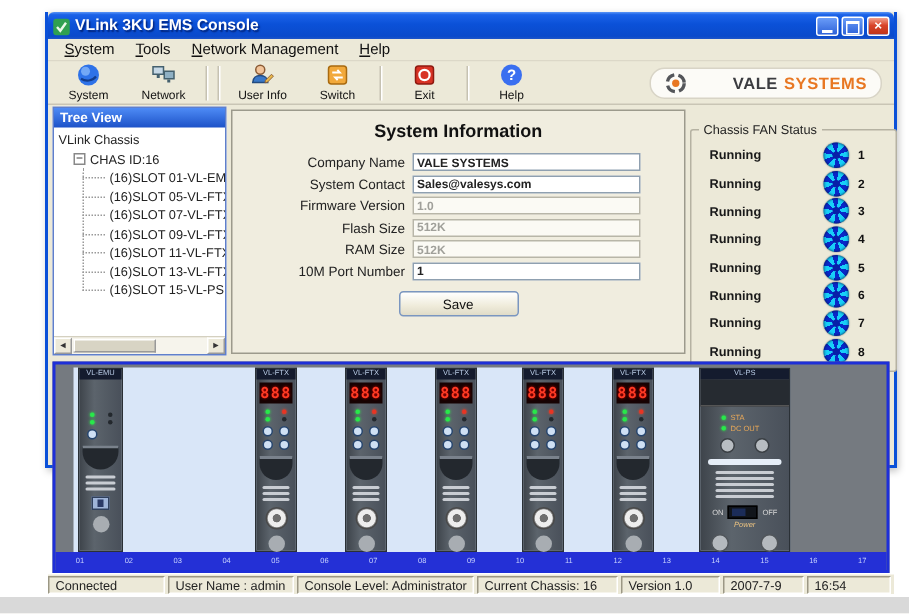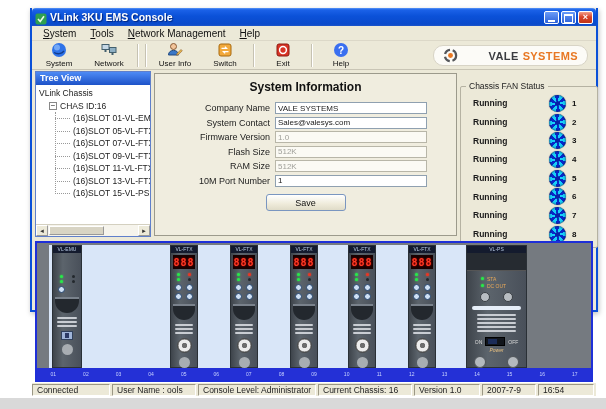--- a/index.html
+++ b/index.html
@@ -61,21 +61,21 @@
   .scr-thumb { position:absolute; left:1px; top:1px; bottom:1px; width:55px; background:#D8D4C4;
     border:1px solid #fff; border-right-color:#999; border-bottom-color:#999; }
 
   .sys-panel { position:absolute; left:122px; top:3px; width:303px; height:163px;
     border:1px solid #9C9A8C; background:#F0EDDF; }
   .sys-title { text-align:center; font-weight:bold; font-size:12px; color:#111; margin-top:6px; }
   .sys-rows { margin-top:7px; }
   .sys-row { display:flex; align-items:center; height:14.5px; }
   .sys-label { width:120px; text-align:right; font-size:9px; color:#222; padding-right:5px; }
   .sys-input { width:152px; height:12px; border:1px solid #8FA0B0; font-size:8px; padding:0 2px;
-    background:#fff; color:#222; font-family:"Liberation Sans",sans-serif; }
+    background:#fff; color:#222; font-family:"Liberation Sans",sans-serif;font-weight:bold; }
   .sys-input.disabled { color:#A0A09A; background:#FBFAF4; border-color:#B8B6A8; }
   .save-btn { display:block; margin:6px auto 0; width:80px; height:17px; font-size:9px; color:#111;
     background:linear-gradient(180deg,#FFFFFF,#EFEBDA 60%,#E0DCC8); border:1px solid #7A96C0; border-radius:3px;
     font-family:"Liberation Sans",sans-serif; }
 
   .fan-panel { position:absolute; left:428px; top:16px; width:138px; height:162px;
     border:1px solid #B5B2A2; border-radius:2px; background:#ECE9D8; }
   .fan-title { position:absolute; top:-6px; left:5px; background:#ECE9D8; font-size:8.5px; color:#222; padding:0 3px; }
   .fan-rows { padding:7px 6px 0 12px; }
   .fan-row { display:flex; align-items:center; height:18.7px; }
@@ -532,21 +532,21 @@
           <span>13</span>
           <span>14</span>
           <span>15</span>
           <span>16</span>
           <span>17</span>
         </div>
     </div>
 
     <div class="statusbar" id="statusbar">
         <div class="status-seg" style="width: 78px;">Connected</div>
-        <div class="status-seg" style="width: 84px;">User Name : ools</div>
+        <div class="status-seg" style="width: 84px;">User Name : admin</div>
         <div class="status-seg" style="width: 118px;">Console Level: Administrator</div>
         <div class="status-seg" style="width: 94px;">Current Chassis: 16</div>
         <div class="status-seg" style="width: 66px;">Version 1.0</div>
         <div class="status-seg" style="width: 54px;">2007-7-9</div>
         <div class="status-seg" style="flex: 1 1 0%;">16:54</div>
       </div>
 
   </div>
   <div class="bottom-strip"></div>
 </div>

